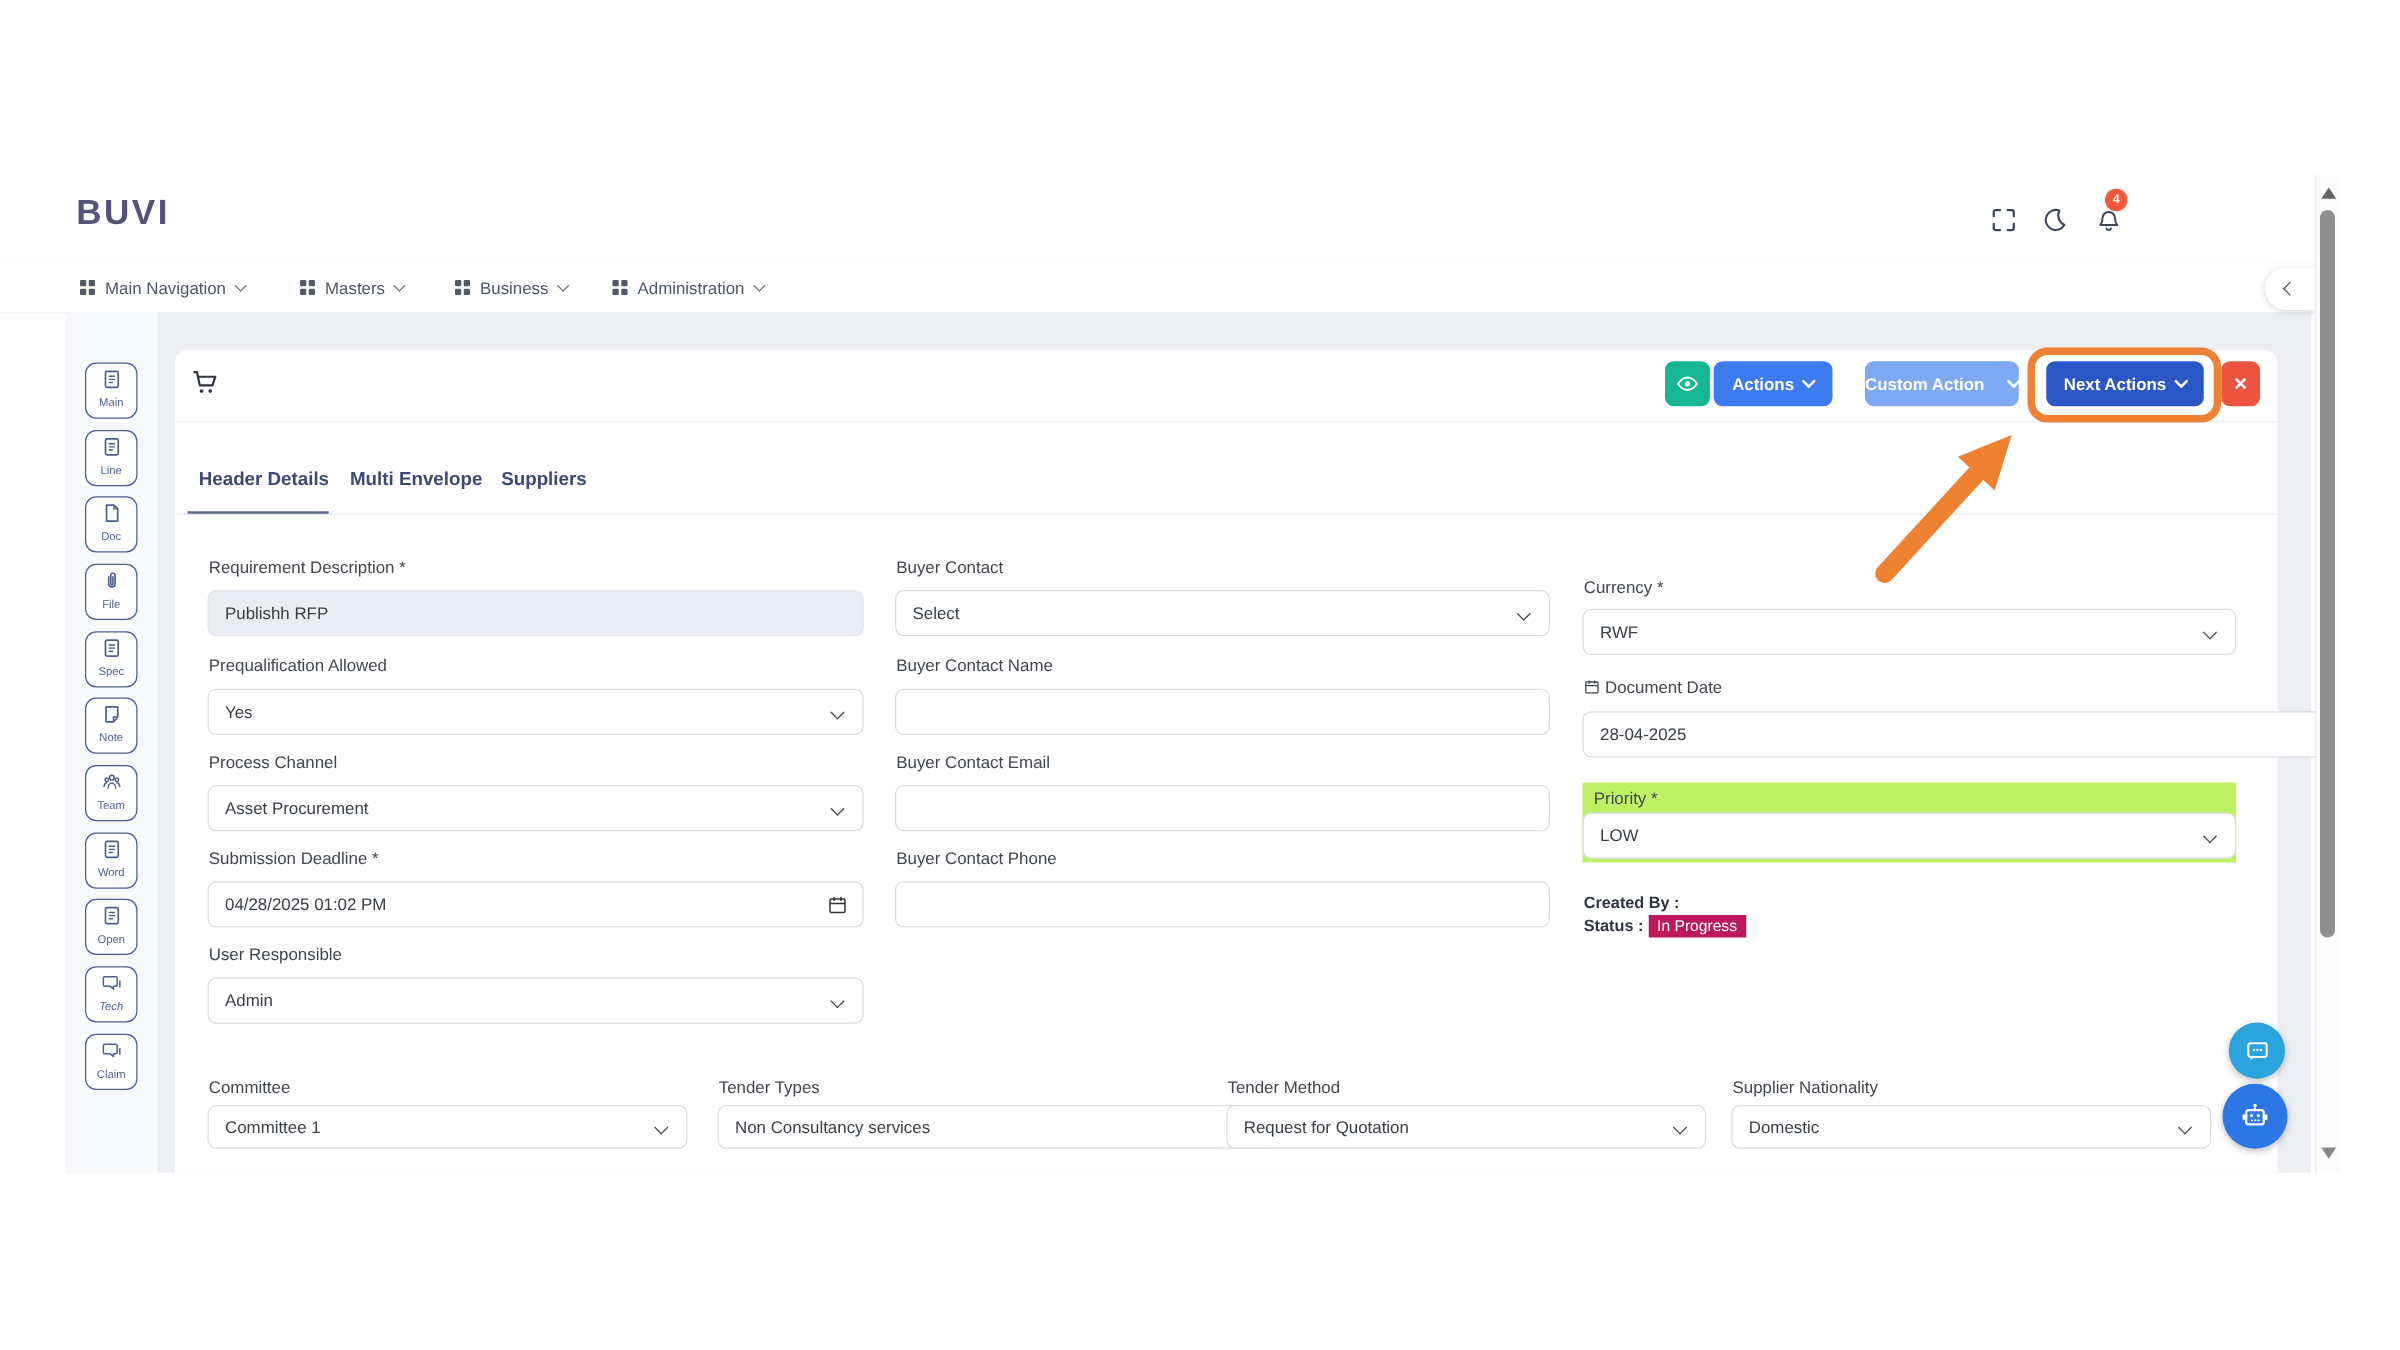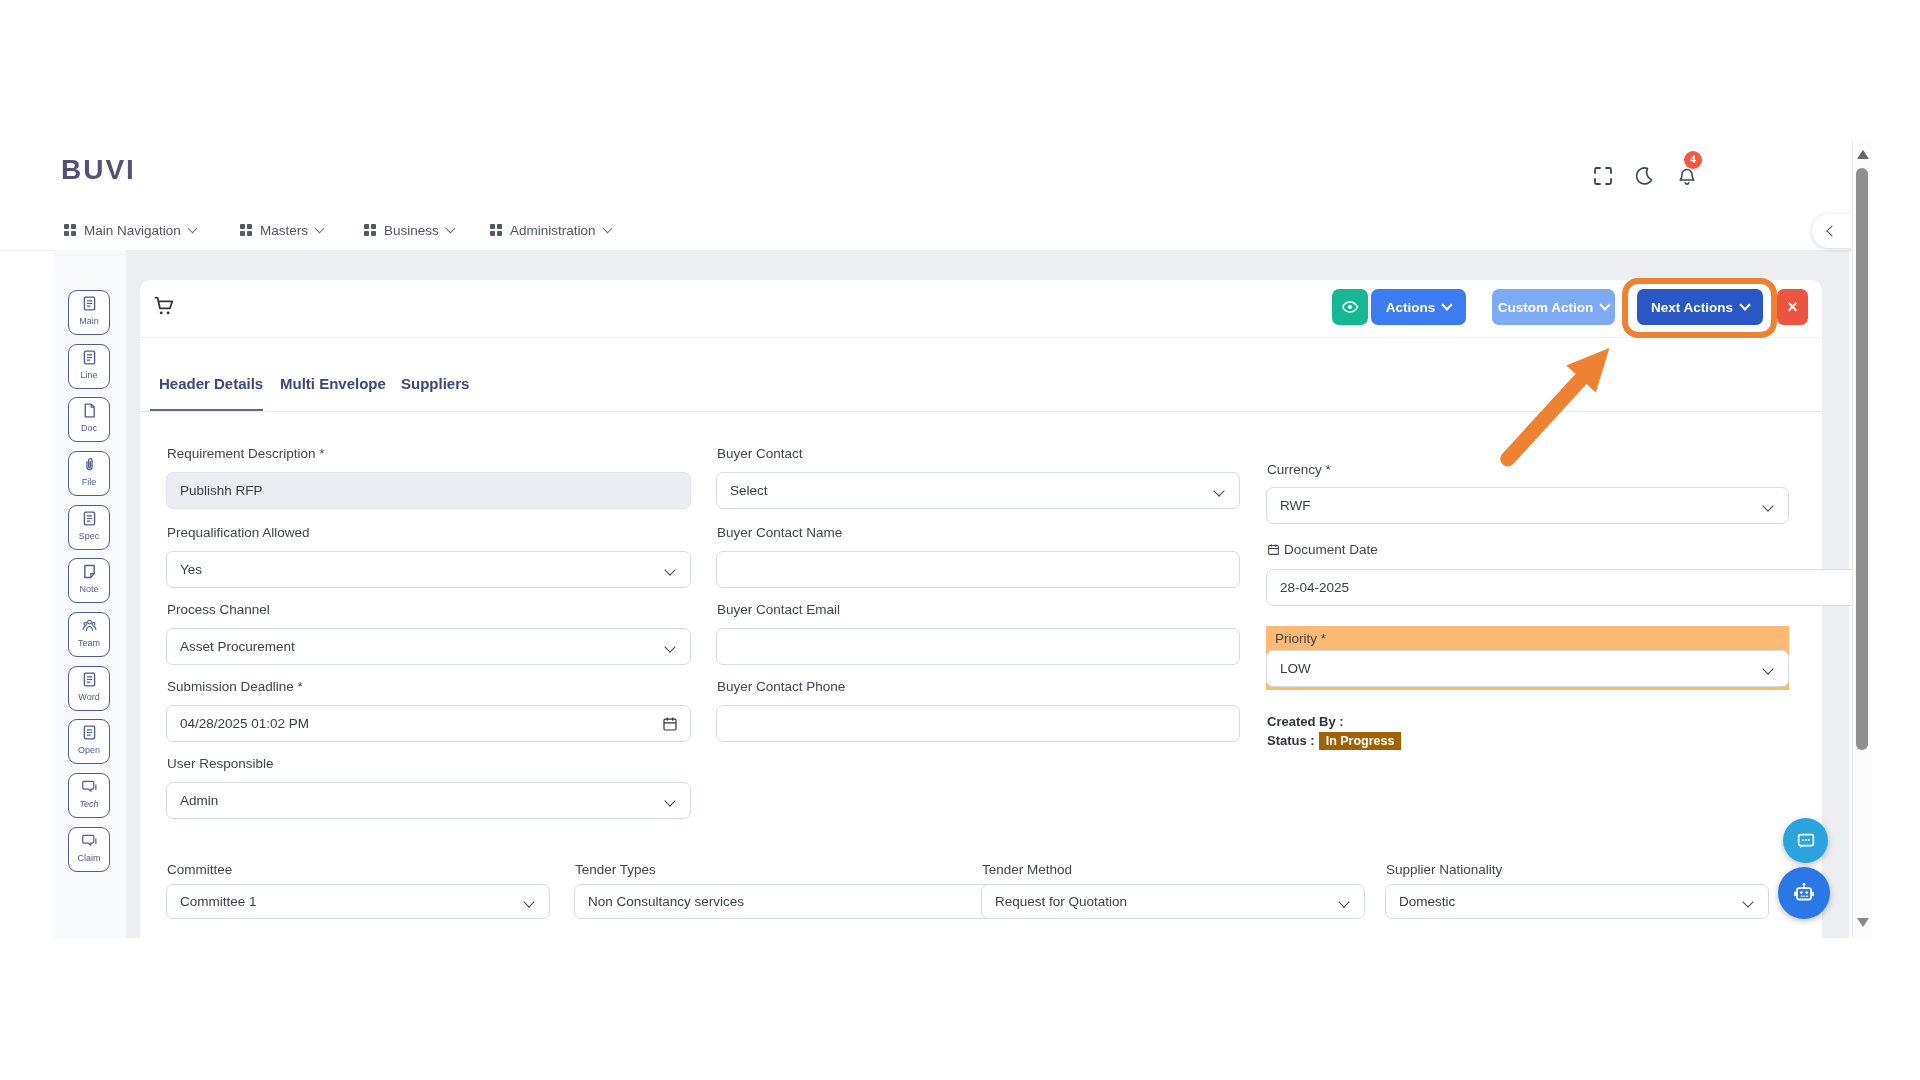--- a/index.html
+++ b/index.html
@@ -44,22 +44,22 @@
   #tabline{left:10px;top:129px;width:113px;height:3px;background:#5e6a8e;}
   #tabrow-border{left:0;top:131px;width:1682px;height:1px;background:#e8eaf0;}
   
   .lbl{font-size:13.5px;font-weight:500;color:#41464d;}
   .field{height:37px;border:1px solid #d7dbe4;border-radius:7px;background:#fff;box-sizing:border-box;
          font-size:13.5px;color:#383e45;line-height:35px;padding-left:13px;cursor:pointer;}
   .field.ro{background:#ebedf2;border-color:#e2e5ec;cursor:default;}
   .schev{position:absolute;right:16px;top:14px;width:7px;height:7px;border-right:1.8px solid #3f454c;
          border-bottom:1.8px solid #3f454c;transform:rotate(45deg);}
   .cal{position:absolute;right:12px;top:10px;color:#333;}
-  #priobox{background:#fdba74;}
-  #statusbadge{display:inline-block;background:#a16207;color:#fff;font-size:12.5px;font-weight:700;
+  #priobox{background:#bef264;}
+  #statusbadge{display:inline-block;background:#be185d;color:#fff;font-size:12.5px;font-weight:400;
                padding:2px 7px;margin-left:4px;}
   .meta{font-size:13px;font-weight:bold;color:#2e3540;}
   
   #ring{left:1622px;top:278px;width:155px;height:60px;border:6px solid #ee8132;border-radius:16px;
         box-sizing:border-box;pointer-events:none;z-index:50;}
   #arrow{left:1430px;top:320px;pointer-events:none;z-index:50;}
   
   #sbar{left:1852px;top:140px;width:20px;height:798px;background:#fcfcfc;border-left:1px solid #ececec;}
   #sthumb{left:3px;top:28px;width:12px;height:582px;background:#8f8f8f;border-radius:6px;cursor:pointer;}
   .sarrow{left:4px;width:0;height:0;border-left:6px solid transparent;border-right:6px solid transparent;cursor:pointer;}
@@ -231,21 +231,21 @@
       <div class="btn abs" style="left:1192px;width:36px;background:#17b793;">
         <svg width="18" height="18" viewBox="0 0 20 20">
             <path d="M10 4.5c4.5 0 7.5 4 8.3 5.5-.8 1.5-3.8 5.5-8.3 5.5S2.5 11.5 1.7 10C2.5 8.5 5.5 4.5 10 4.5z" fill="none" stroke="#fff" stroke-width="1.7"></path>
             <circle cx="10" cy="10" r="2.3" fill="#fff"></circle>
           </svg>
       </div>
       <div class="btn abs" style="left:1231px;width:95px;background:#3d7bf0;">
         <span>Actions</span>
         <span class="wchev"></span>
       </div>
-      <div class="btn abs" style="left:1352px;width:123px;background:#7ea9f3;">
+      <div class="btn abs" style="left:1352px;width:123px;background:#7ea9f3;justify-content:space-between;">
         <span>Custom Action</span>
         <span class="wchev"></span>
       </div>
       <div class="btn abs" style="left:1497px;width:126px;background:#2a56c6;">
         <span>Next Actions</span>
         <span class="wchev"></span>
       </div>
       <div class="btn abs" style="left:1637px;width:31px;background:#eb5440;font-size:18px;">
         <span>×</span>
       </div>

